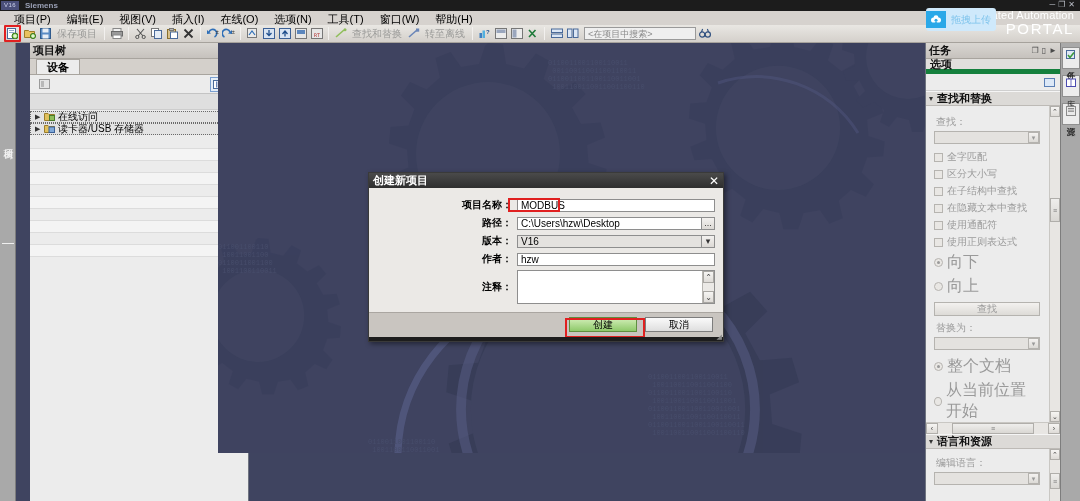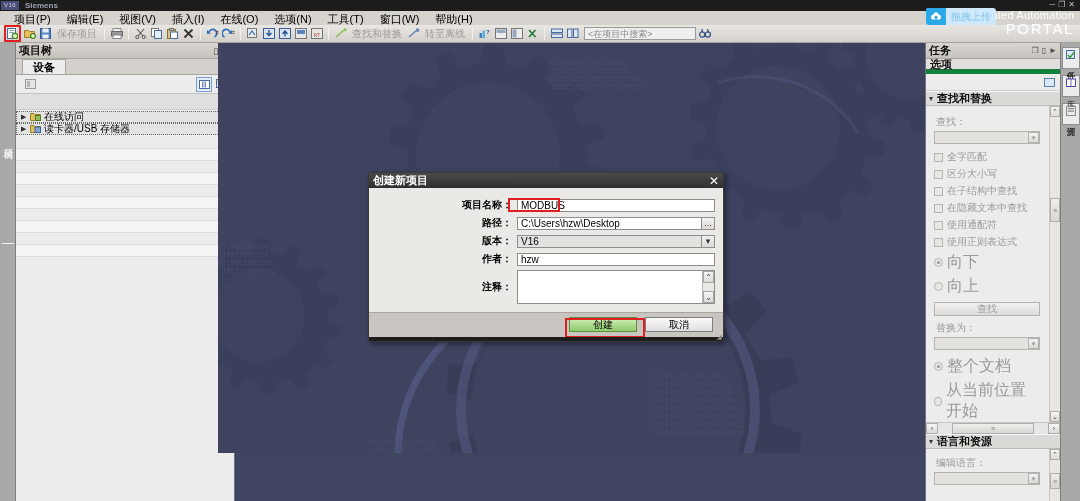--- a/index.html
+++ b/index.html
@@ -82,21 +82,21 @@
   .brand {
     position: absolute; right: 6px; top: 10px;
     text-align: right; color: #ffffff; line-height: 1.0;
     pointer-events: none;
   }
   .brand .l1 { font-size: 11px; letter-spacing: .2px; }
   .brand .l2 { font-size: 15px; letter-spacing: 1.6px; color: #ffffff; }
 
   .upload-badge {
     position: absolute; left: 926px; top: 8px;
-    height: 17px; display: flex; align-items: center;
+    height: 23px; display: flex; align-items: center;
     background: #cfe9fb; border-radius: 3px; overflow: hidden;
   }
   .upload-badge .ub-ico {
     width: 20px; height: 17px; background: #2aa8e8;
     display: flex; align-items: center; justify-content: center;
     color: #fff; font-size: 11px;
   }
   .upload-badge .ub-txt {
     padding: 0 5px; font-size: 10px; color: #7fc4ec;
   }
@@ -114,21 +114,21 @@
     writing-mode: vertical-rl;
     display: flex; align-items: center; justify-content: center;
   }
   .lstrip .vline {
     position: absolute; left: 2px; top: 200px; width: 12px; height: 1px;
     background: #efefef;
   }
 
   
   .ltree {
-    position: absolute; left: 16px; top: 43px; width: 219px; height: 458px;
+    position: absolute; left: 30px; top: 43px; width: 219px; height: 458px;
     background: #ececec;
     border-right: 1px solid #6f7480;
     display: flex; flex-direction: column;
   }
   .ltree-hdr {
     height: 16px; background: linear-gradient(#d9d6d2,#c6c2bd);
     border-bottom: 1px solid #a8a49e;
     display: flex; align-items: center; padding: 0 3px;
   }
   .ltree-hdr .t { font-size: 11px; font-weight: bold; color: #111; flex: 1; }

